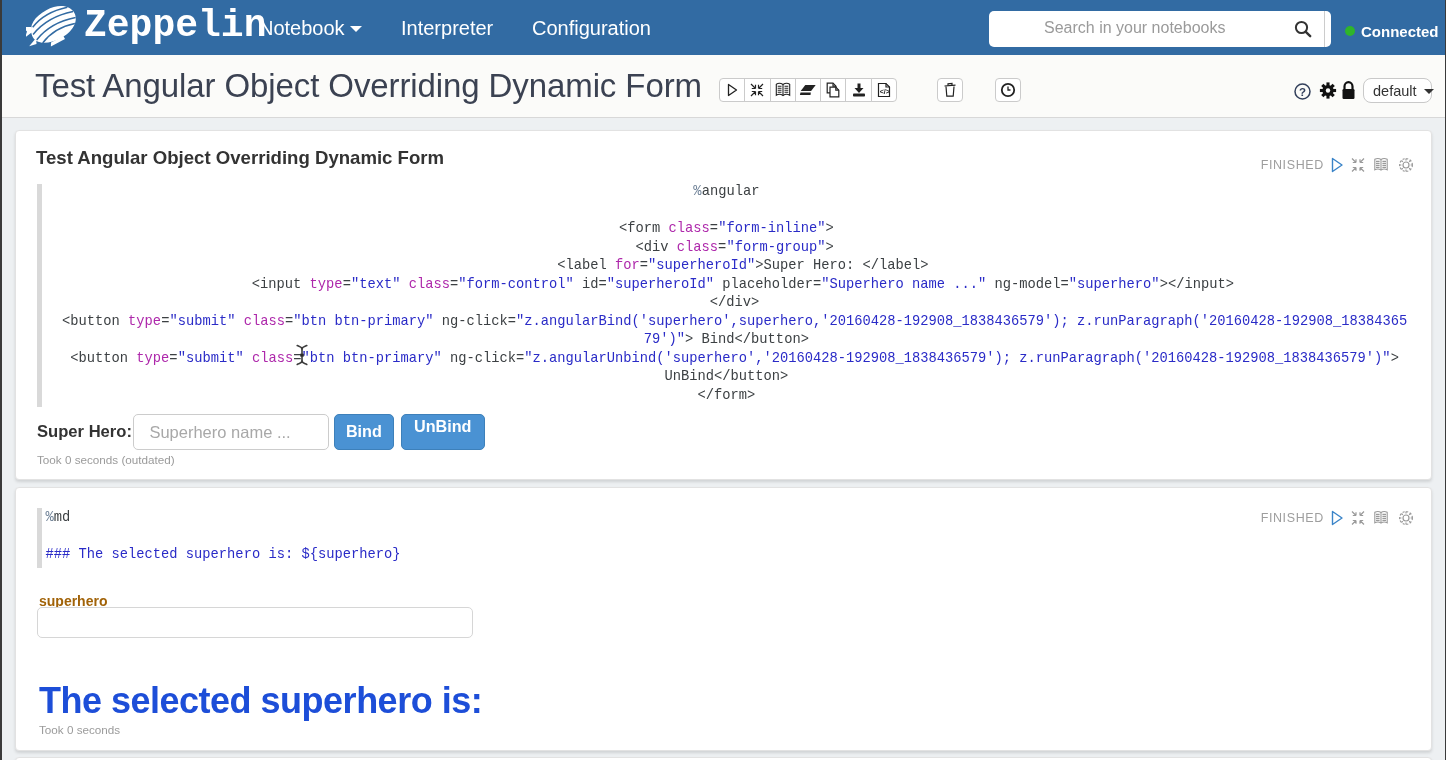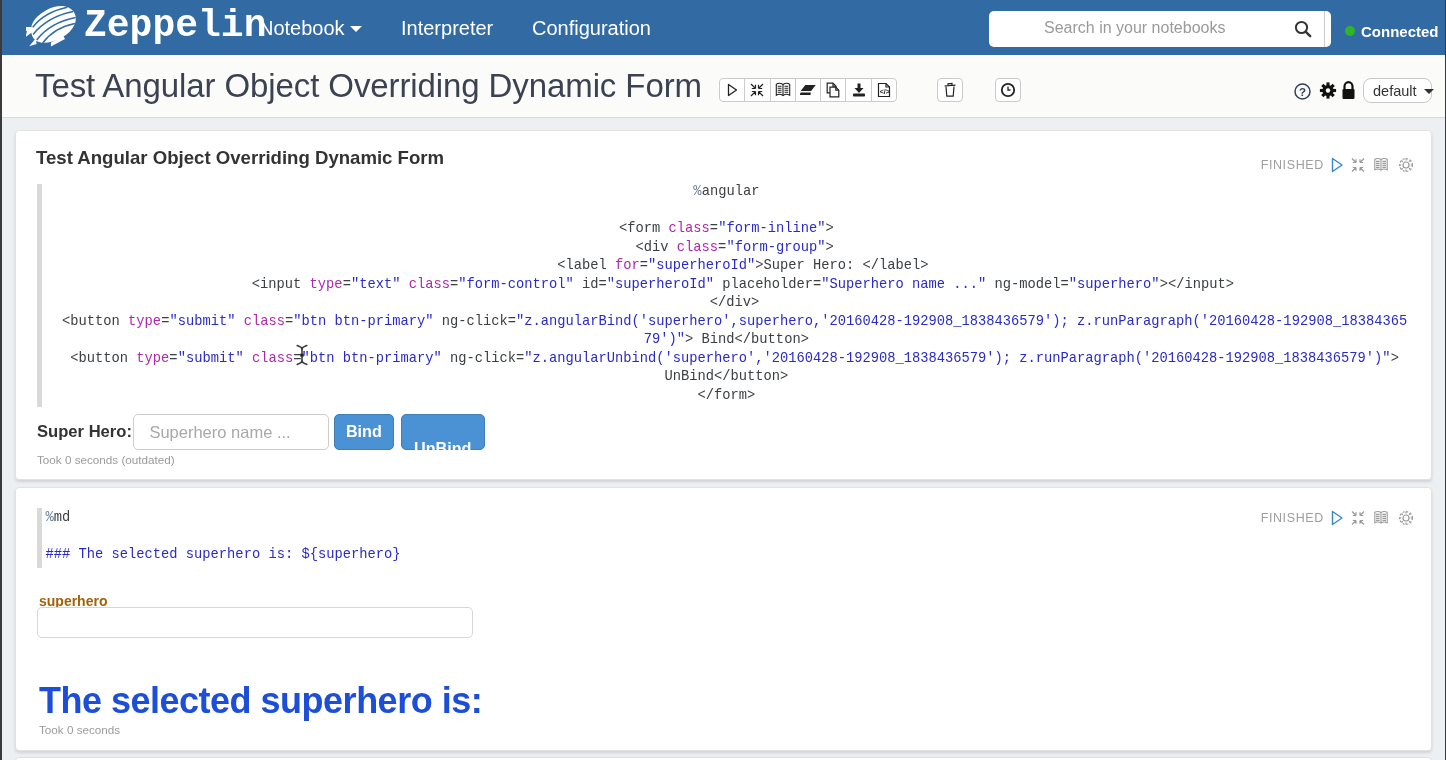--- a/index.html
+++ b/index.html
@@ -214,21 +214,21 @@
   &lt;button <span class="at">type</span>=<span class="st">"submit"</span> <span class="at">class</span>=<span class="st">"btn btn-primary"</span> ng-click=<span class="st">"z.angularBind('superhero',superhero,'20160428-192908_1838436579'); z.runParagraph('20160428-192908_18384365</span>
 <span class="st">79')"</span>&gt; Bind&lt;/button&gt;
   &lt;button <span class="at">type</span>=<span class="st">"submit"</span> <span class="at">class</span>=<span class="st">"btn btn-primary"</span> ng-click=<span class="st">"z.angularUnbind('superhero','20160428-192908_1838436579'); z.runParagraph('20160428-192908_1838436579')"</span>&gt;
 UnBind&lt;/button&gt;
 &lt;/form&gt;</pre>
   <div id="sh-label">Super Hero:</div>
   <div id="sh-input">
       <span>Superhero name ...</span>
     </div>
   <div class="bluebtn" style="left:333.9px; width:60px; padding-top:7px;">Bind</div>
-  <div class="bluebtn" style="left:400.5px; width:84.5px; padding-top:24px;">UnBind</div>
+  <div class="bluebtn" style="left:400.5px; width:84.5px; padding-top:2px;">UnBind</div>
   <div class="tk" style="left:37px; top:453px;">Took 0 seconds (outdated)</div>
 
   <svg style="position:absolute;left:296px;top:344px;" width="12" height="22" viewBox="0 0 12 22">
     <g stroke="#3c3c3c" stroke-width="1.6" fill="none" stroke-linecap="round">
       <path d="M1.2 1.6 C 3.4 2.6, 5.2 2.6, 6 4.6 C 6.8 2.6, 8.6 2.6, 10.8 1.6"></path>
       <path d="M1.2 20.4 C 3.4 19.4, 5.2 19.4, 6 17.4 C 6.8 19.4, 8.6 19.4, 10.8 20.4"></path>
       <line x1="6" y1="4.2" x2="6" y2="17.8"></line>
     </g>
     <rect x="4.2" y="9.7" width="3.6" height="2.9" fill="#2a2a2a"></rect>
   </svg>

